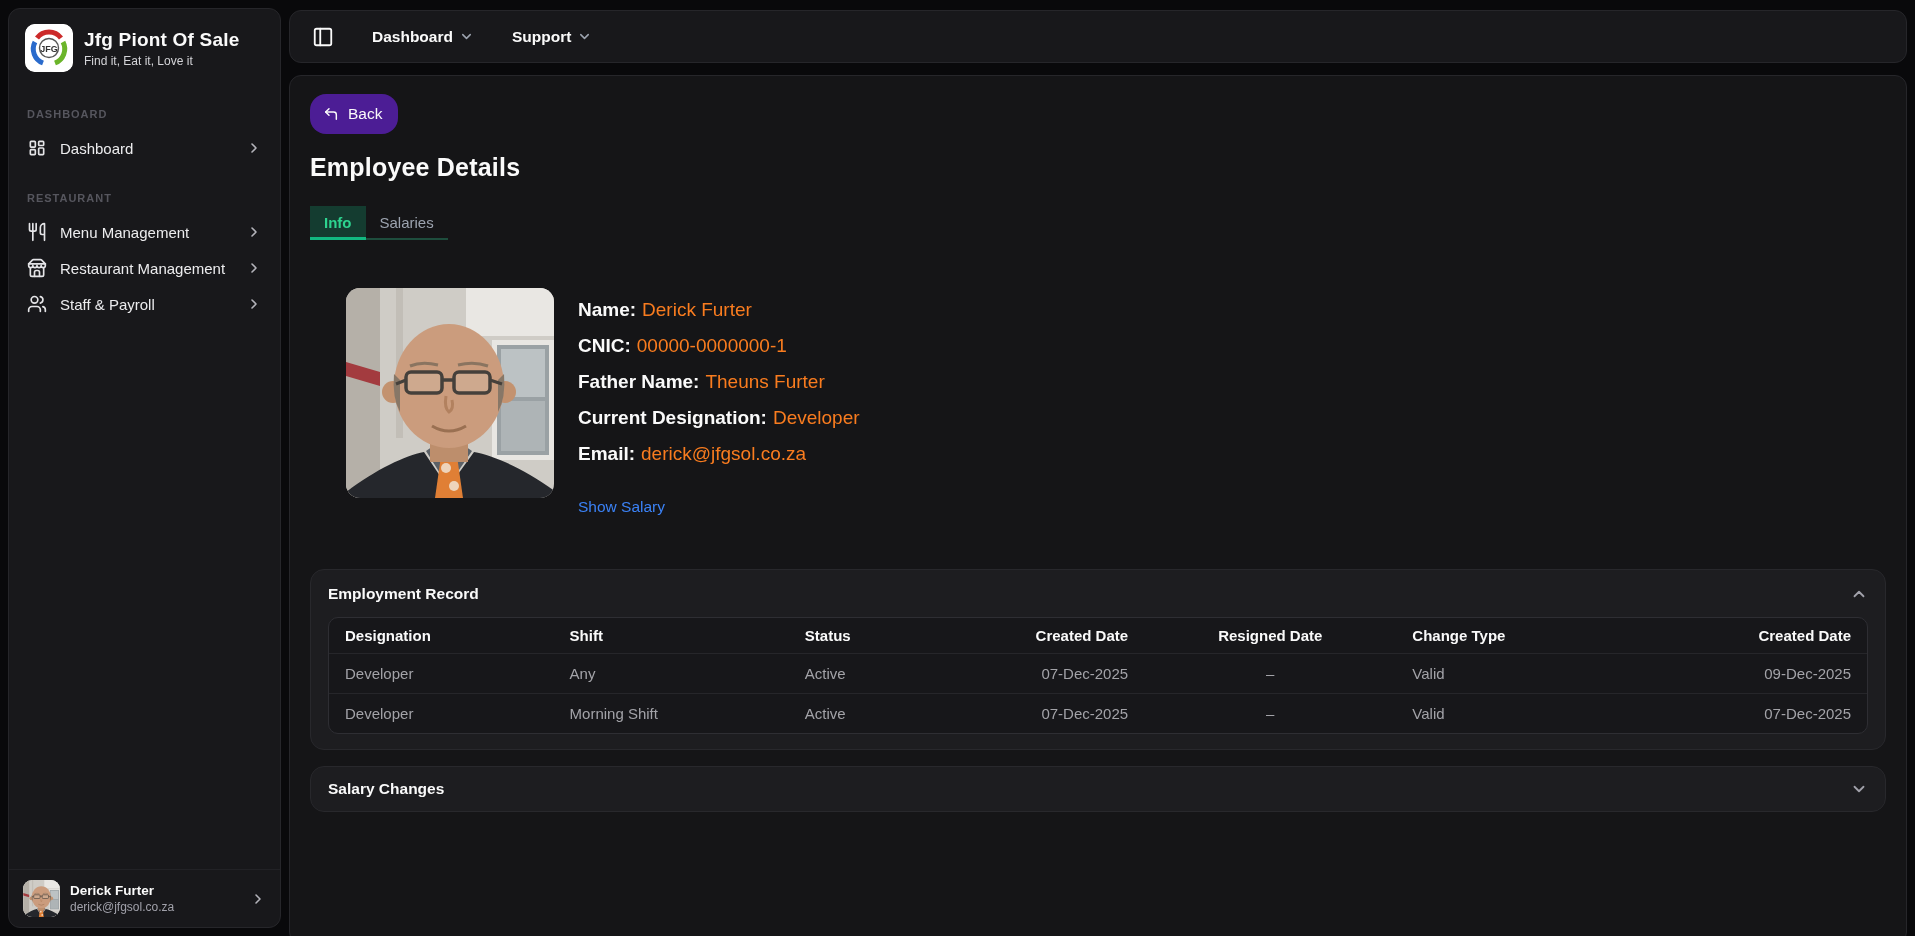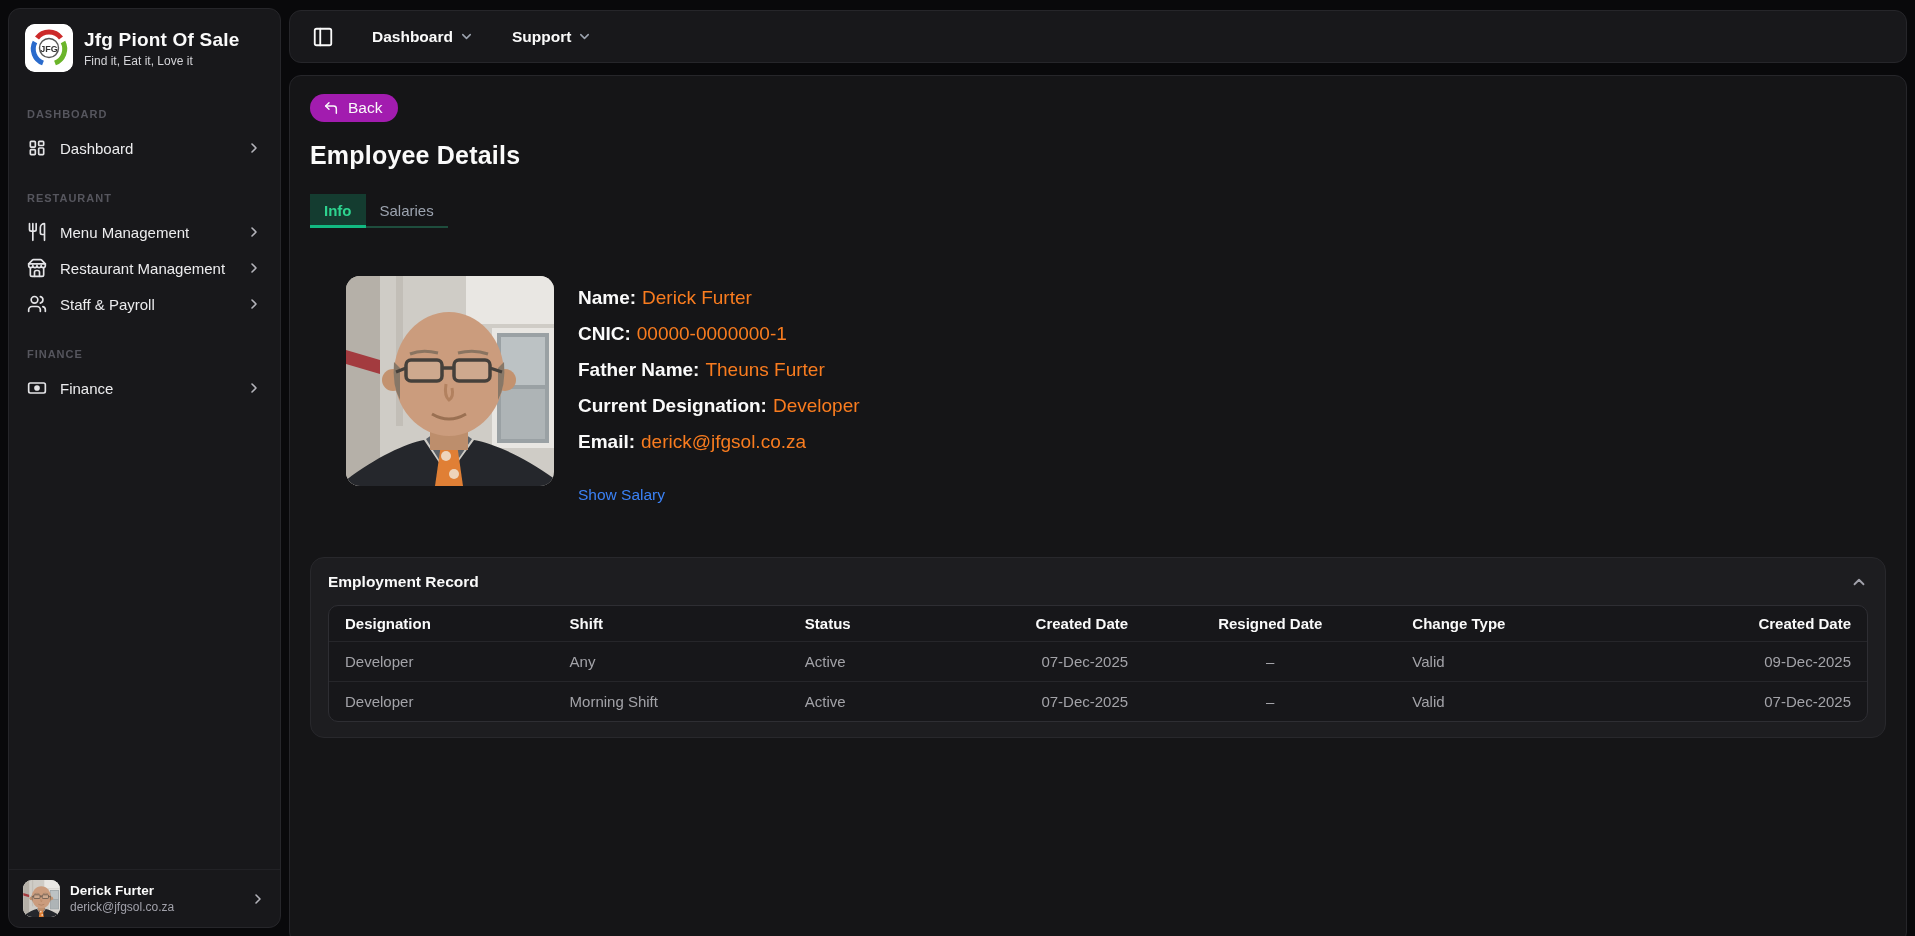--- a/index.html
+++ b/index.html
@@ -59,22 +59,22 @@
   .top-menu .chev { width:15px; height:15px; color:#9ca3af; }
 
   .content-panel {
     position:absolute; left:0; top:75px; width:1618px; height:869px;
     background:#151517; border:1px solid #26262a; border-radius:12px;
     padding:18px 20px; overflow:hidden;
   }
 
   .back-btn {
     display:inline-flex; align-items:center; gap:9px;
-    background:#a21caf; color:#fafafa; border:none; border-radius:16px;
-    height:28px; padding:0 16px 0 13px; font-size:15.5px;
+    background:#4c1d95; color:#fafafa; border:none; border-radius:16px;
+    height:40px; padding:0 16px 0 13px; font-size:15.5px;
     font-family:inherit; cursor:pointer; margin-bottom:19px;
   }
   .back-btn svg { width:16px; height:16px; }
 
   .page-title { font-size:25px; font-weight:600; letter-spacing:.2px; margin-bottom:24px; }
 
   .tabs { display:inline-flex; border-bottom:2px solid #1e4d3d; margin-bottom:48px; }
   .tab {
     font-size:15px; font-weight:500; color:#9ca3af; padding:8px 14px 7px 14px;
     cursor:pointer; position:relative;
@@ -279,32 +279,20 @@
         <svg class="nav-icon">
             <use href="#i-users"></use>
           </svg>
         <span class="nav-item-label">Staff &amp; Payroll</span>
         <svg class="chev">
             <use href="#i-chev-right"></use>
           </svg>
       </div>
     </div>
 
-    <div class="nav-section">
-      <div class="nav-section-label">FINANCE</div>
-      <div class="nav-item">
-        <svg class="nav-icon">
-            <use href="#i-banknote"></use>
-          </svg>
-        <span class="nav-item-label">Finance</span>
-        <svg class="chev">
-            <use href="#i-chev-right"></use>
-          </svg>
-      </div>
-    </div>
   </nav>
 
   <div class="sidebar-user">
     <div class="avatar">
       <svg width="37" height="37" viewBox="0 0 208 210">
           <use href="#emp-photo-sym"></use>
         </svg>
     </div>
     <div>
       <div class="user-name">Derick Furter</div>
@@ -422,14 +410,22 @@
               <td class="al-r">07-Dec-2025</td>
               <td class="al-c">–</td>
               <td>Valid</td>
               <td class="al-r">07-Dec-2025</td>
             </tr>
           </tbody>
         </table>
       </div>
     </section>
 
+    <section class="card salary">
+      <div class="card-head">
+        <span class="card-title">Salary Changes</span>
+        <svg class="chev">
+            <use href="#i-chev-down"></use>
+          </svg>
+      </div>
+    </section>
   </div>
 </div>
 
 </body></html>

